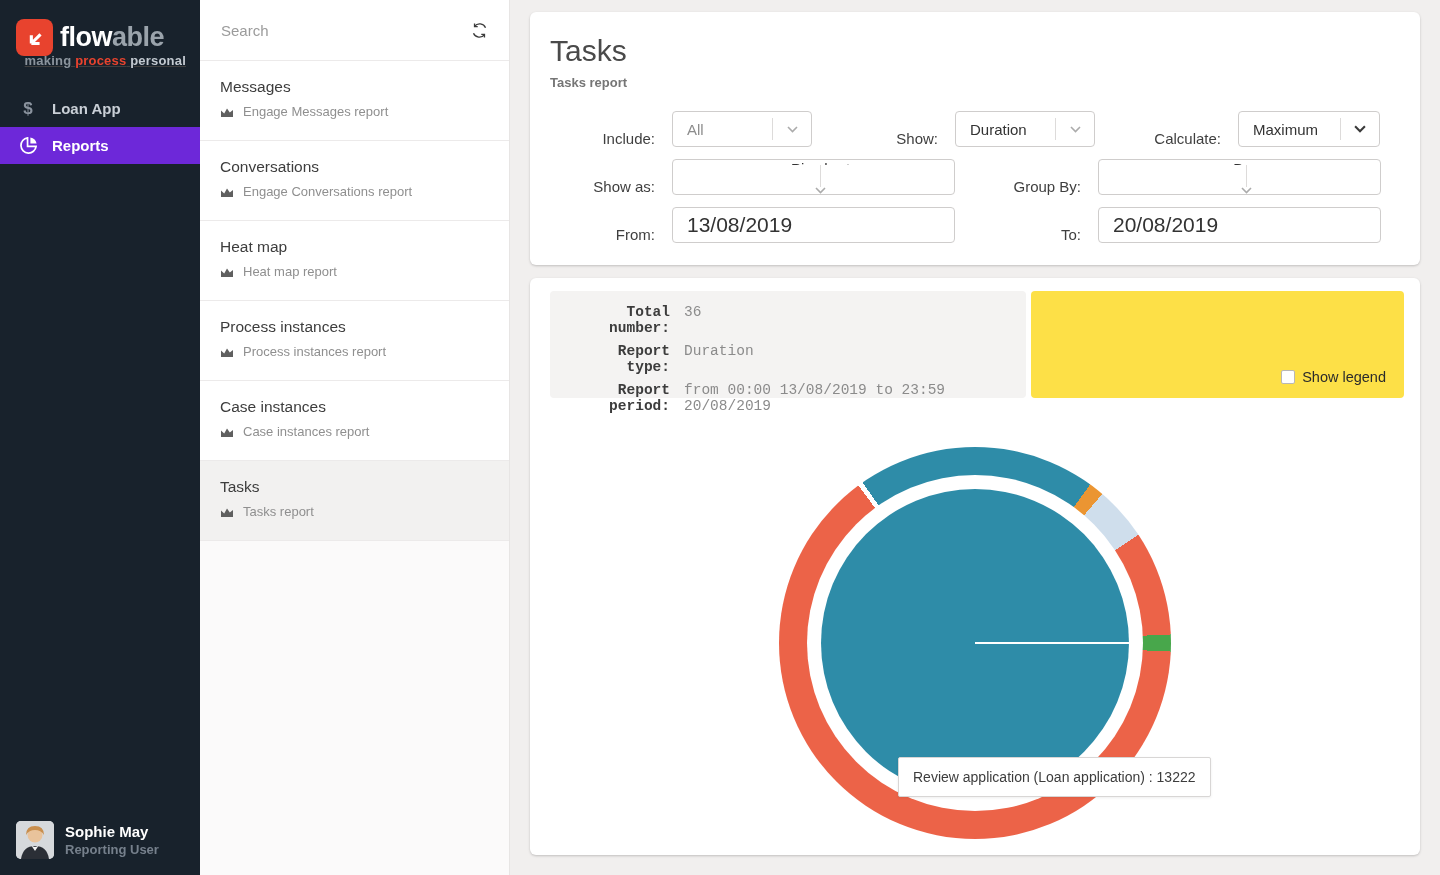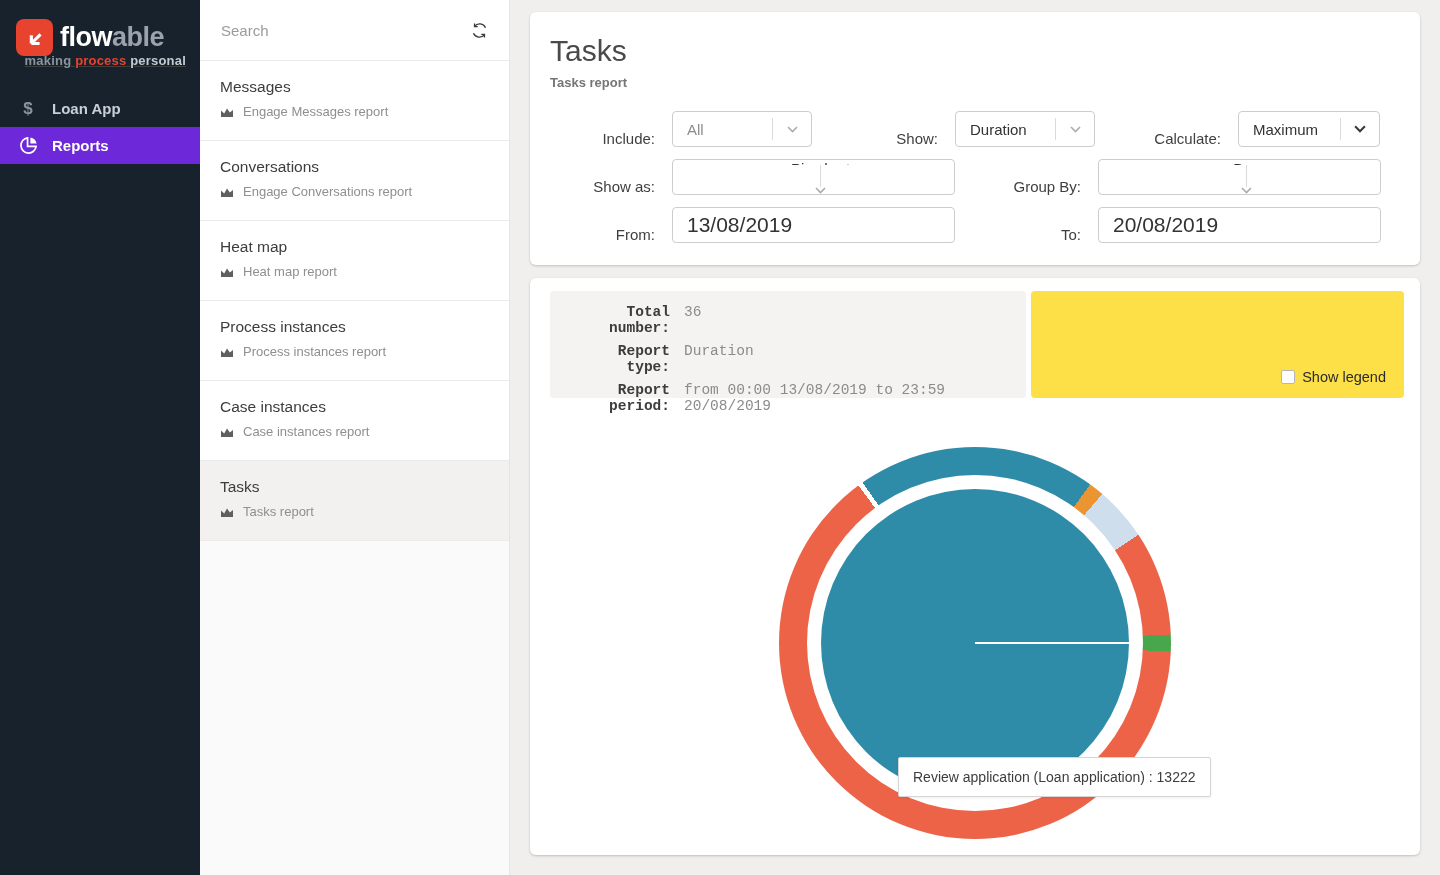--- a/index.html
+++ b/index.html
@@ -159,20 +159,35 @@
     <div class="app-nav-item active">
       <span class="nav-ic">
         <svg width="19" height="19" viewBox="0 0 20 20">
           <path d="M9 2 A8 8 0 1 0 18 11 L9 11 Z" fill="none" stroke="#ffffff" stroke-width="1.8"></path>
           <path d="M12 1.5 A8 8 0 0 1 18.5 8 L12 8 Z" fill="#ffffff"></path>
         </svg>
       </span>
       <span>Reports</span>
     </div>
   </div>
+  <div class="sidebar-user">
+    <div class="avatar">
+      <svg width="38" height="38" viewBox="0 0 38 38">
+        <rect width="38" height="38" fill="#d6d9dc"></rect>
+        <circle cx="19" cy="14" r="7.5" fill="#e9c39b"></circle>
+        <path d="M10 14 Q10 5 19 5 Q28 5 28 14 Q25 9 19 9 Q13 9 10 14 Z" fill="#c98f4e"></path>
+        <path d="M5 38 Q7 25 19 25 Q31 25 33 38 Z" fill="#2b2f36"></path>
+        <path d="M15 24 L19 30 L23 24 Q21 26 19 26 Q17 26 15 24 Z" fill="#f4f4f4"></path>
+      </svg>
+    </div>
+    <div class="user-meta">
+      <div class="user-name">Sophie May</div>
+      <div class="user-role">Reporting User</div>
+    </div>
+  </div>
 </div>
 
 <div class="reports-sidebar">
   <div class="search-row">
     <input class="search-input" type="text" placeholder="Search" style="">
     <span class="refresh-btn">
       <svg width="17" height="17" viewBox="0 0 24 24" fill="none" stroke="#3b3b3b" stroke-width="1.9">
         <path d="M20.5 8 A9 9 0 0 0 5 6.2"></path>
         <path d="M3.5 16 A9 9 0 0 0 19 17.8"></path>
         <path d="M5 2 L5 6.5 L9.5 6.5" stroke-width="1.9"></path>

